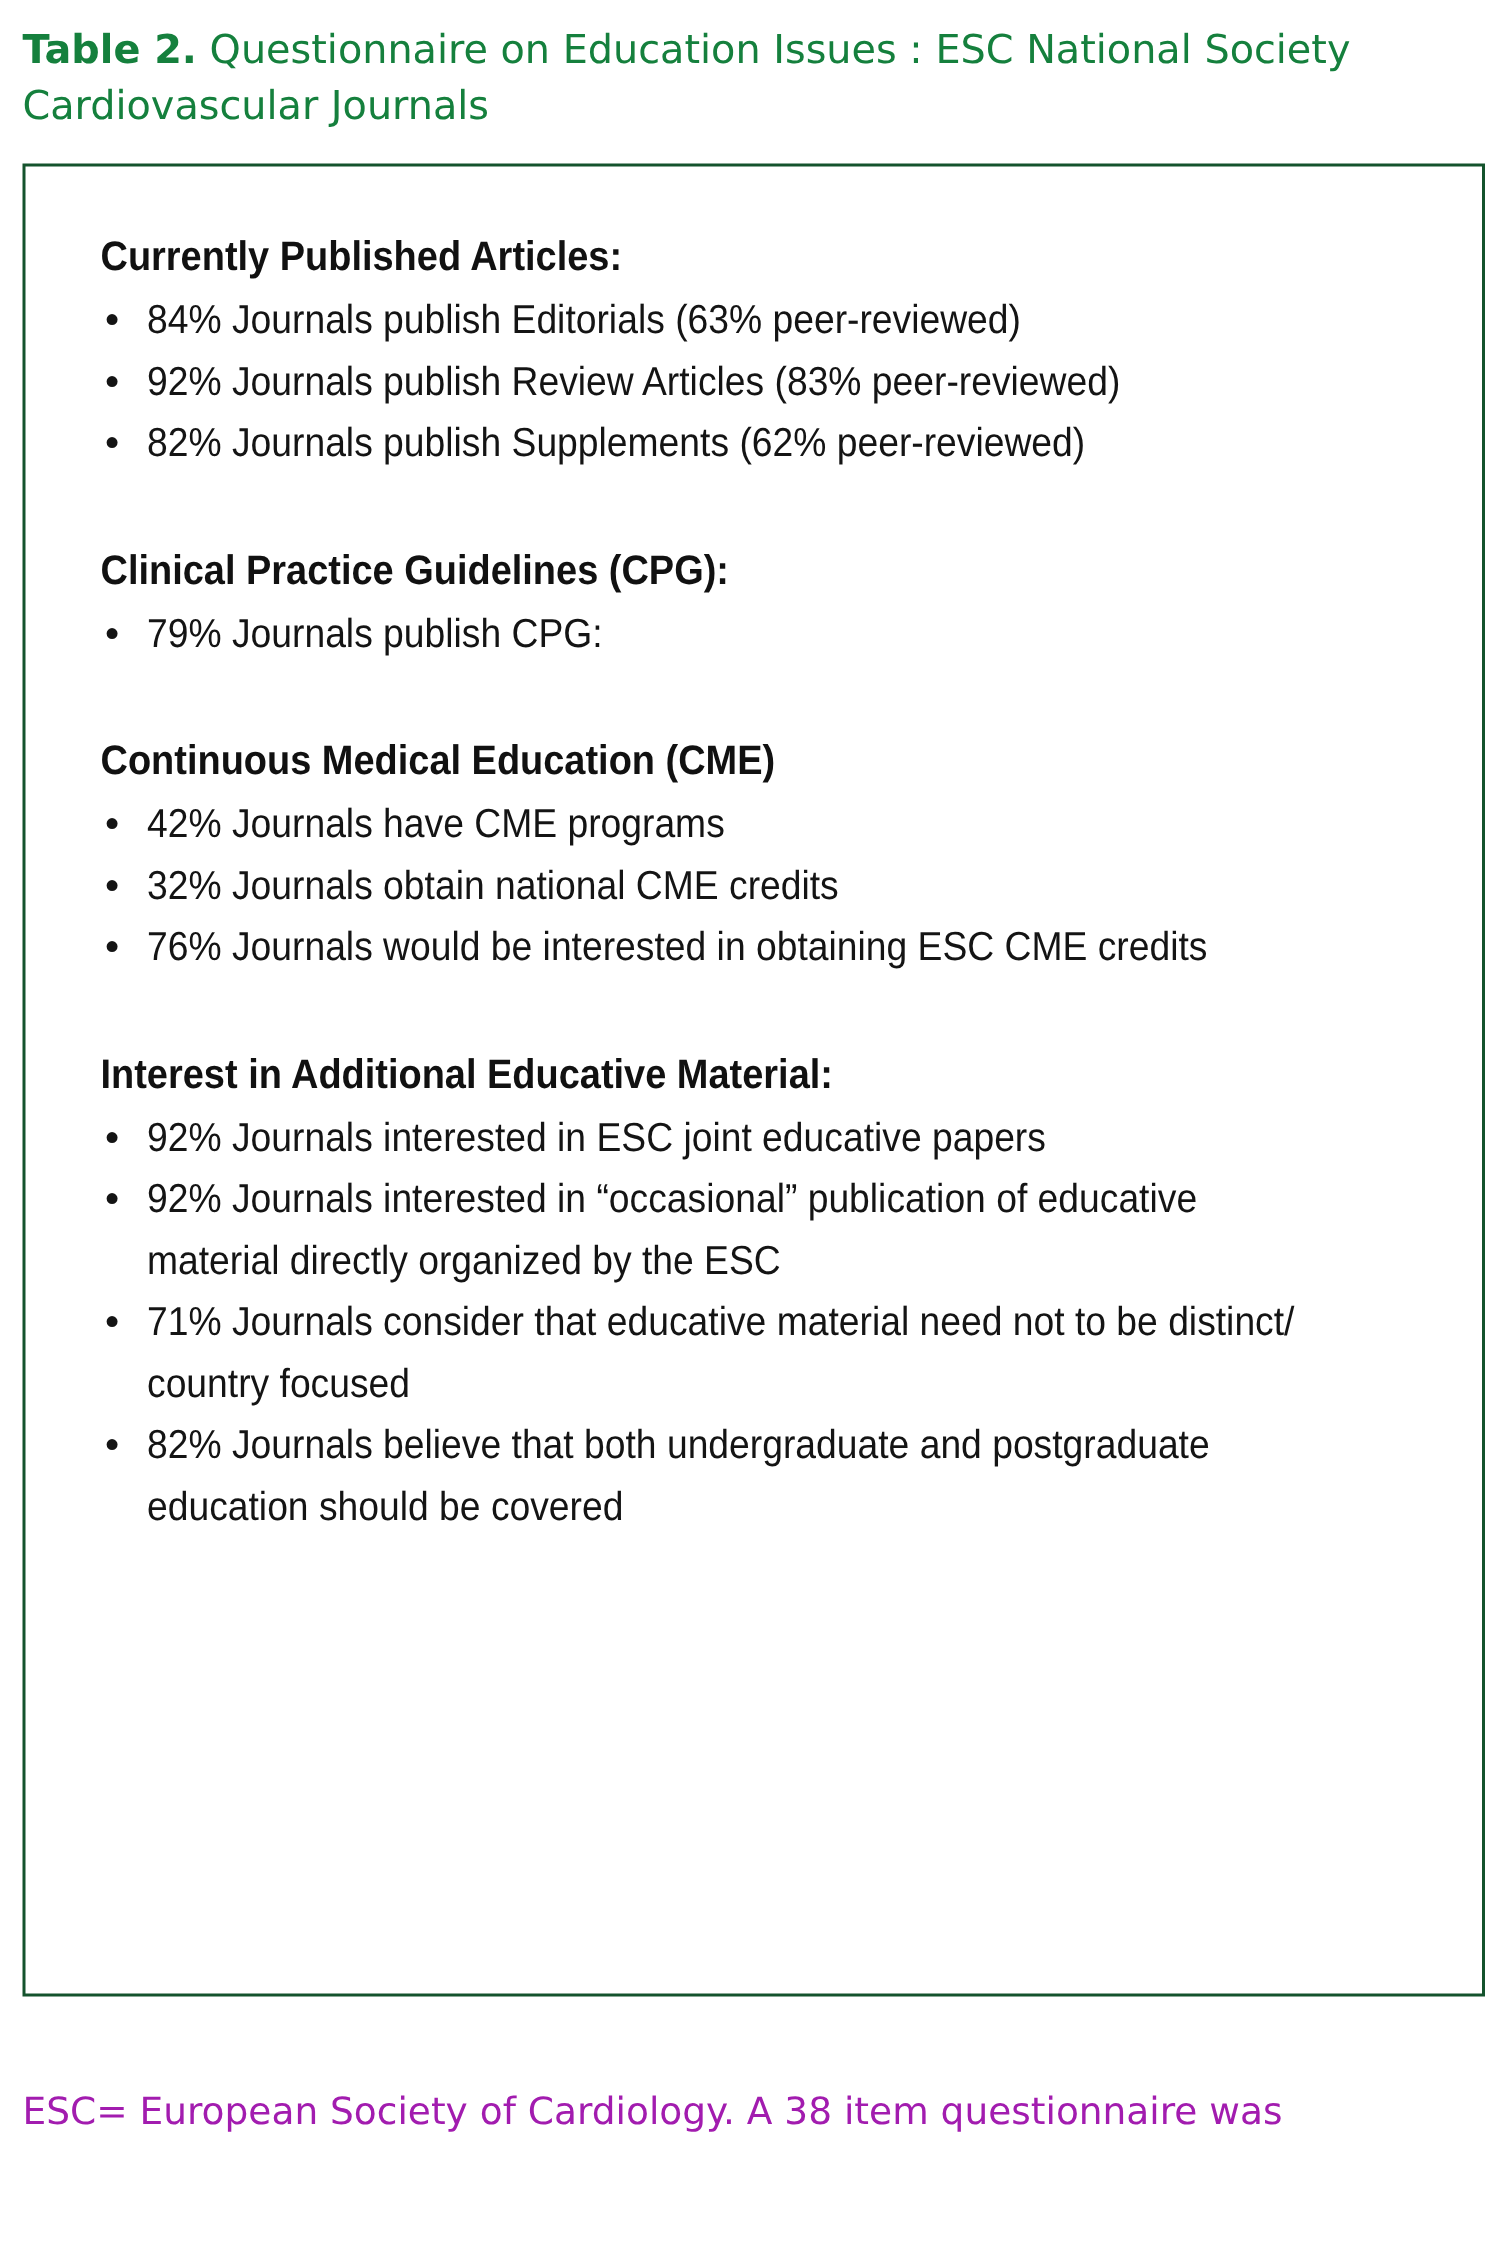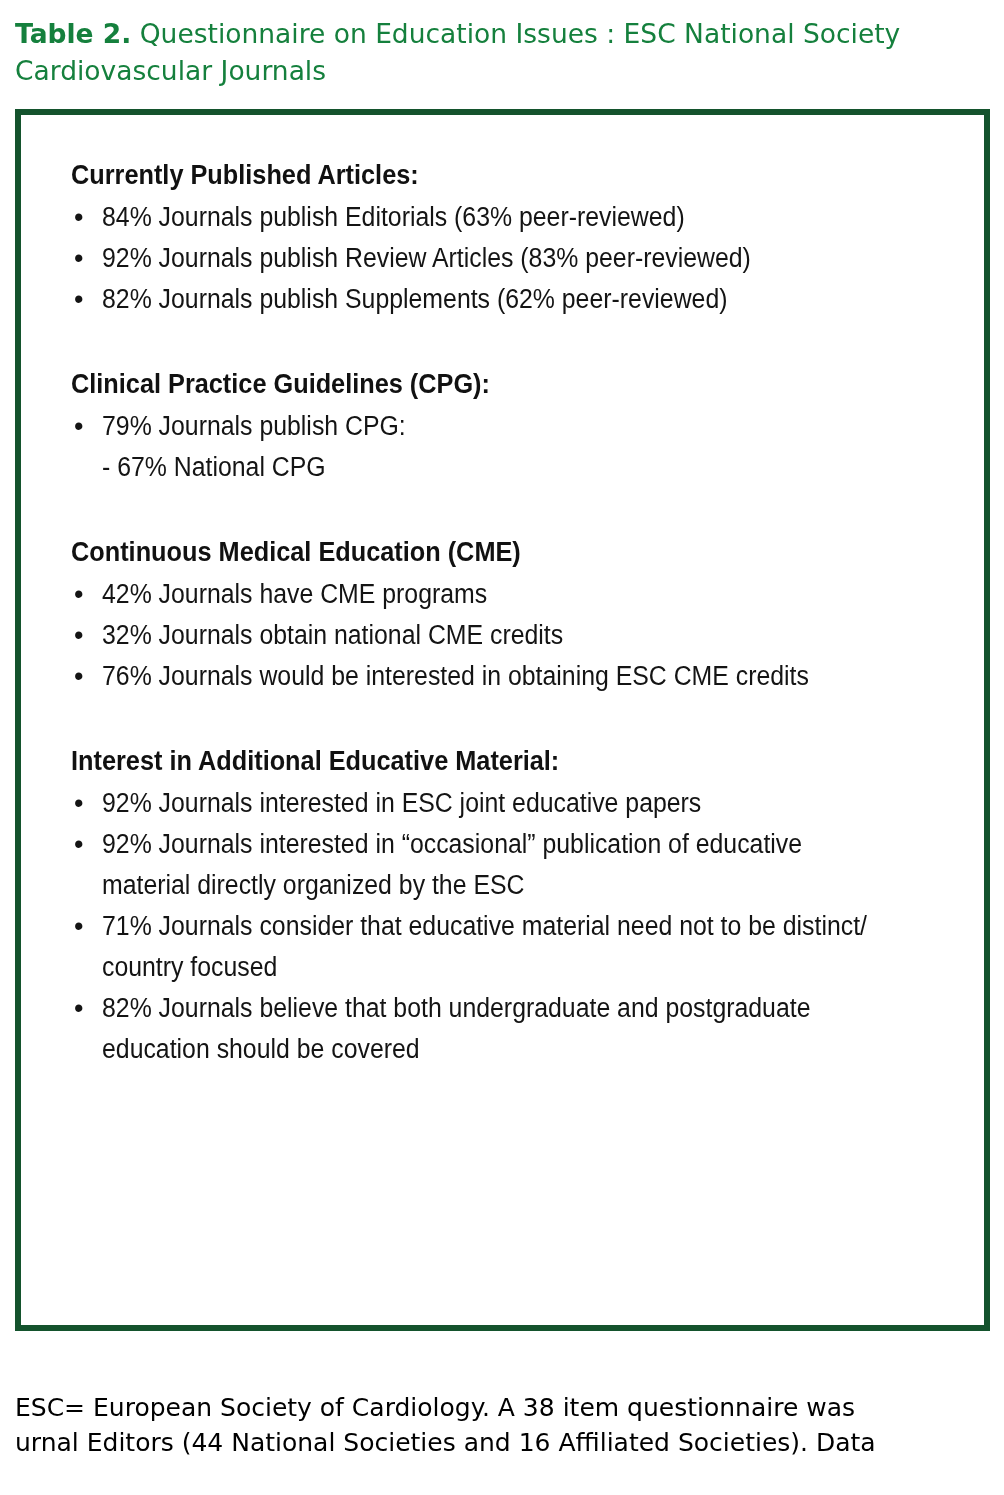--- a/index.html
+++ b/index.html
@@ -19,21 +19,21 @@
     font-size: 26.5px;
     line-height: 37px;
     color: #15803d;
     margin-bottom: 20px;
     max-width: 975px;
   }
   .title-bold { font-weight: bold; }
 
   
   .box {
-    border: 6px solid #14532d;
+    border: 2px solid #14532d;
     height: 1222px;
     padding: 38px 16px 0 50px;
     overflow: hidden;
     box-sizing: border-box;
   }
   .section { margin-bottom: 42px; }
   .heading {
     font-size: 27.5px;
     font-weight: bold;
     line-height: 44px;
@@ -58,21 +58,21 @@
   }
   .dash1 { padding-left: 31px; }
   .dash2 { padding-left: 94px; }
 
   
   .footnote {
     margin-top: 60px;
     font-family: "DejaVu Sans", sans-serif;
     font-size: 25px;
     line-height: 34.5px;
-    color: #000000;
+    color: #a21caf;
   }
   .fline { white-space: nowrap; }
 </style>
 </head>
 <body>
 
 <div class="page">
 
   <div class="title">
     <span class="title-bold">Table 2.</span><span> Questionnaire on Education Issues : ESC National Society Cardiovascular Journals</span>
@@ -94,23 +94,20 @@
         <span class="marker">•</span>
         <span class="line">82% Journals publish Supplements (62% peer-reviewed)</span>
       </div>
     </div>
 
     <div class="section">
       <div class="heading">Clinical Practice Guidelines (CPG):</div>
       <div class="item bullet">
         <span class="marker">•</span>
         <span class="line">79% Journals publish CPG:</span>
-      </div>
-      <div class="item dash1">
-        <span class="line">- 67% National CPG</span>
       </div>
     </div>
 
     <div class="section">
       <div class="heading">Continuous Medical Education (CME)</div>
       <div class="item bullet">
         <span class="marker">•</span>
         <span class="line">42% Journals have CME programs</span>
       </div>
       <div class="item bullet">
@@ -143,16 +140,15 @@
         <span class="marker">•</span>
         <span class="line">82% Journals believe that both undergraduate and postgraduate</span>
         <span class="line">education should be covered</span>
       </div>
     </div>
 
   </div>
 
   <div class="footnote">
     <div class="fline">ESC= European Society of Cardiology. A 38 item questionnaire was</div>
-    <div class="fline">urnal Editors (44 National Societies and 16 Affiliated Societies). Data</div>
   </div>
 
 </div>
 
 </body></html>

